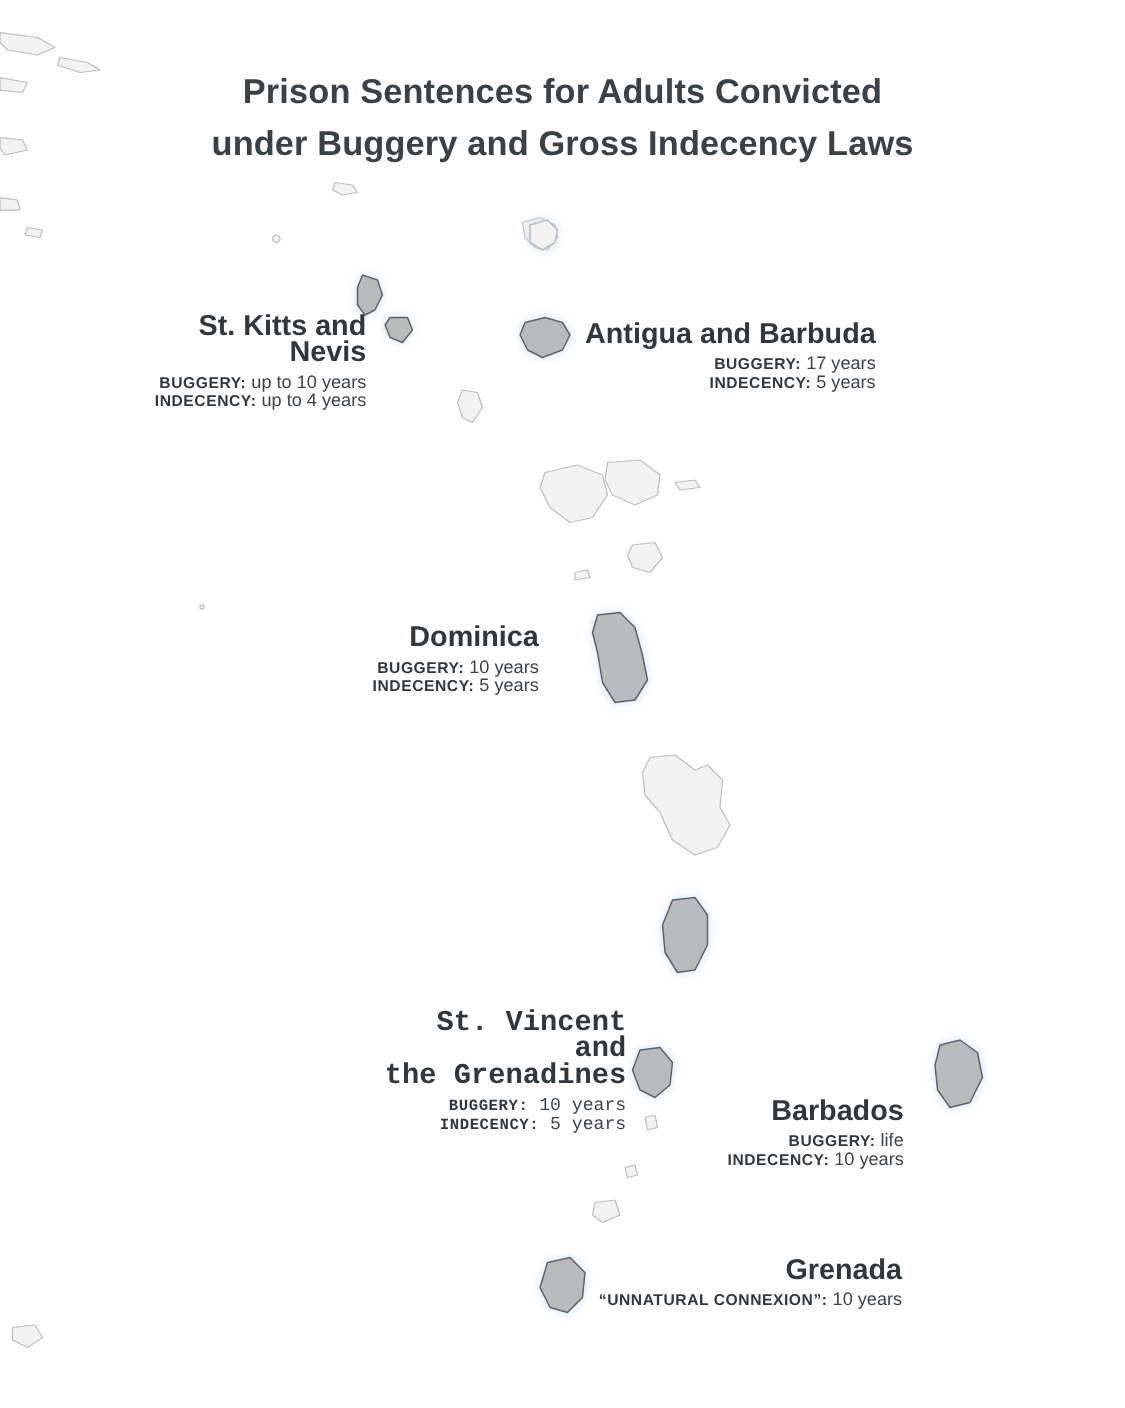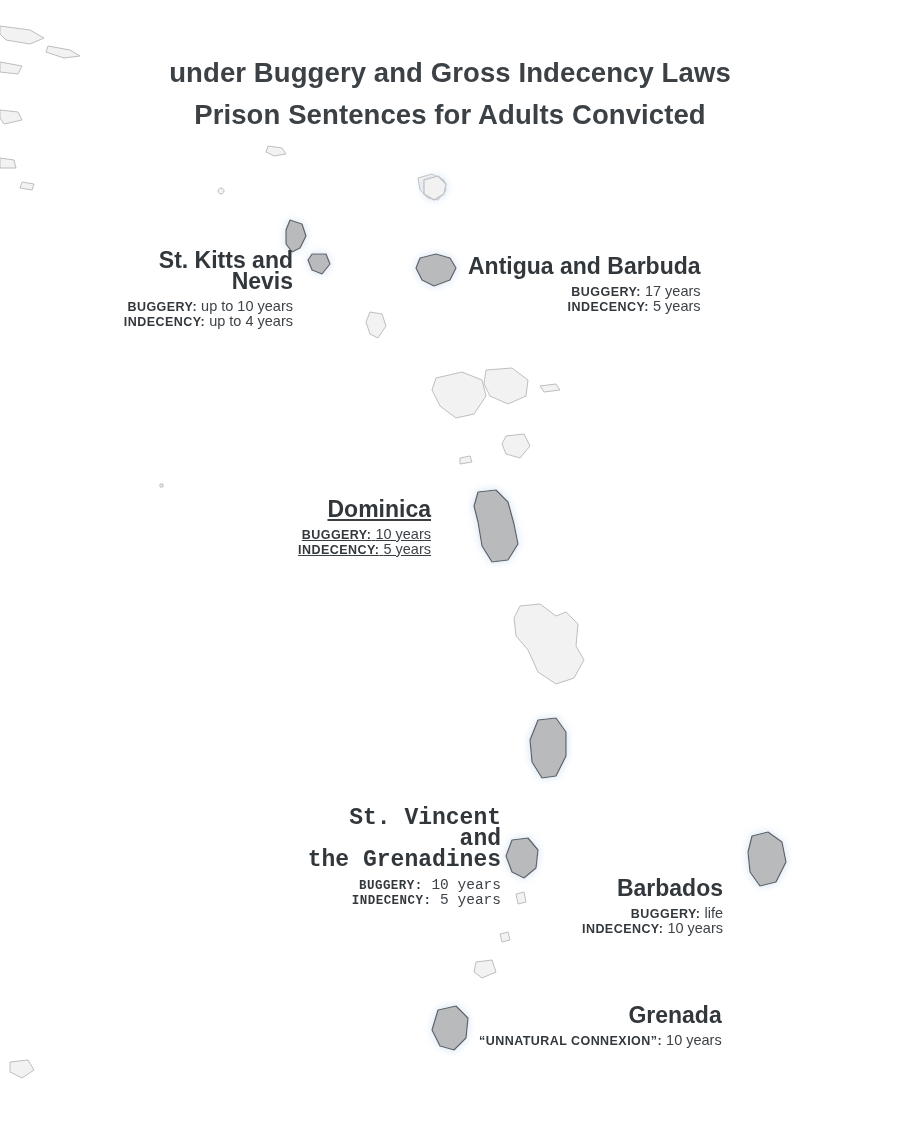--- a/index.html
+++ b/index.html
@@ -78,22 +78,22 @@
   }
   .label.right  { text-align: right; }
   .label.left   { text-align: right; }
 </style>
 </head>
 <body>
 
 <div id="map-root">
 
   <div class="title-block">
+    <div class="title-line">Prison Sentences for Adults Convicted</div>
     <div class="title-line">under Buggery and Gross Indecency Laws</div>
-    <div class="title-line">Prison Sentences for Adults Convicted</div>
   </div>
 
   <svg id="island-layer" viewBox="0 0 900 1126">
     <defs>
       <filter id="glow" x="-60%" y="-60%" width="220%" height="220%">
         <feGaussianBlur in="SourceGraphic" stdDeviation="4" result="b"></feGaussianBlur>
         <feFlood flood-color="#cfe0f2" flood-opacity="0.95" result="c"></feFlood>
         <feComposite in="c" in2="b" operator="in" result="g"></feComposite>
         <feMerge>
           <feMergeNode in="g"></feMergeNode>
@@ -157,21 +157,21 @@
     <div class="row">
       <span class="k">BUGGERY:</span>
       <span class="v">17 years</span>
     </div>
     <div class="row">
       <span class="k">INDECENCY:</span>
       <span class="v">5 years</span>
     </div>
   </div>
 
-  <div class="label left" style="top:499px; left:230px; width:201px;text-decoration:underline;">
+  <div class="label left" style="top:499px; left:230px; width:201px;">
     <div class="country">Dominica</div>
     <div class="row">
       <span class="k">BUGGERY:</span>
       <span class="v">10 years</span>
     </div>
     <div class="row">
       <span class="k">INDECENCY:</span>
       <span class="v">5 years</span>
     </div>
   </div>

